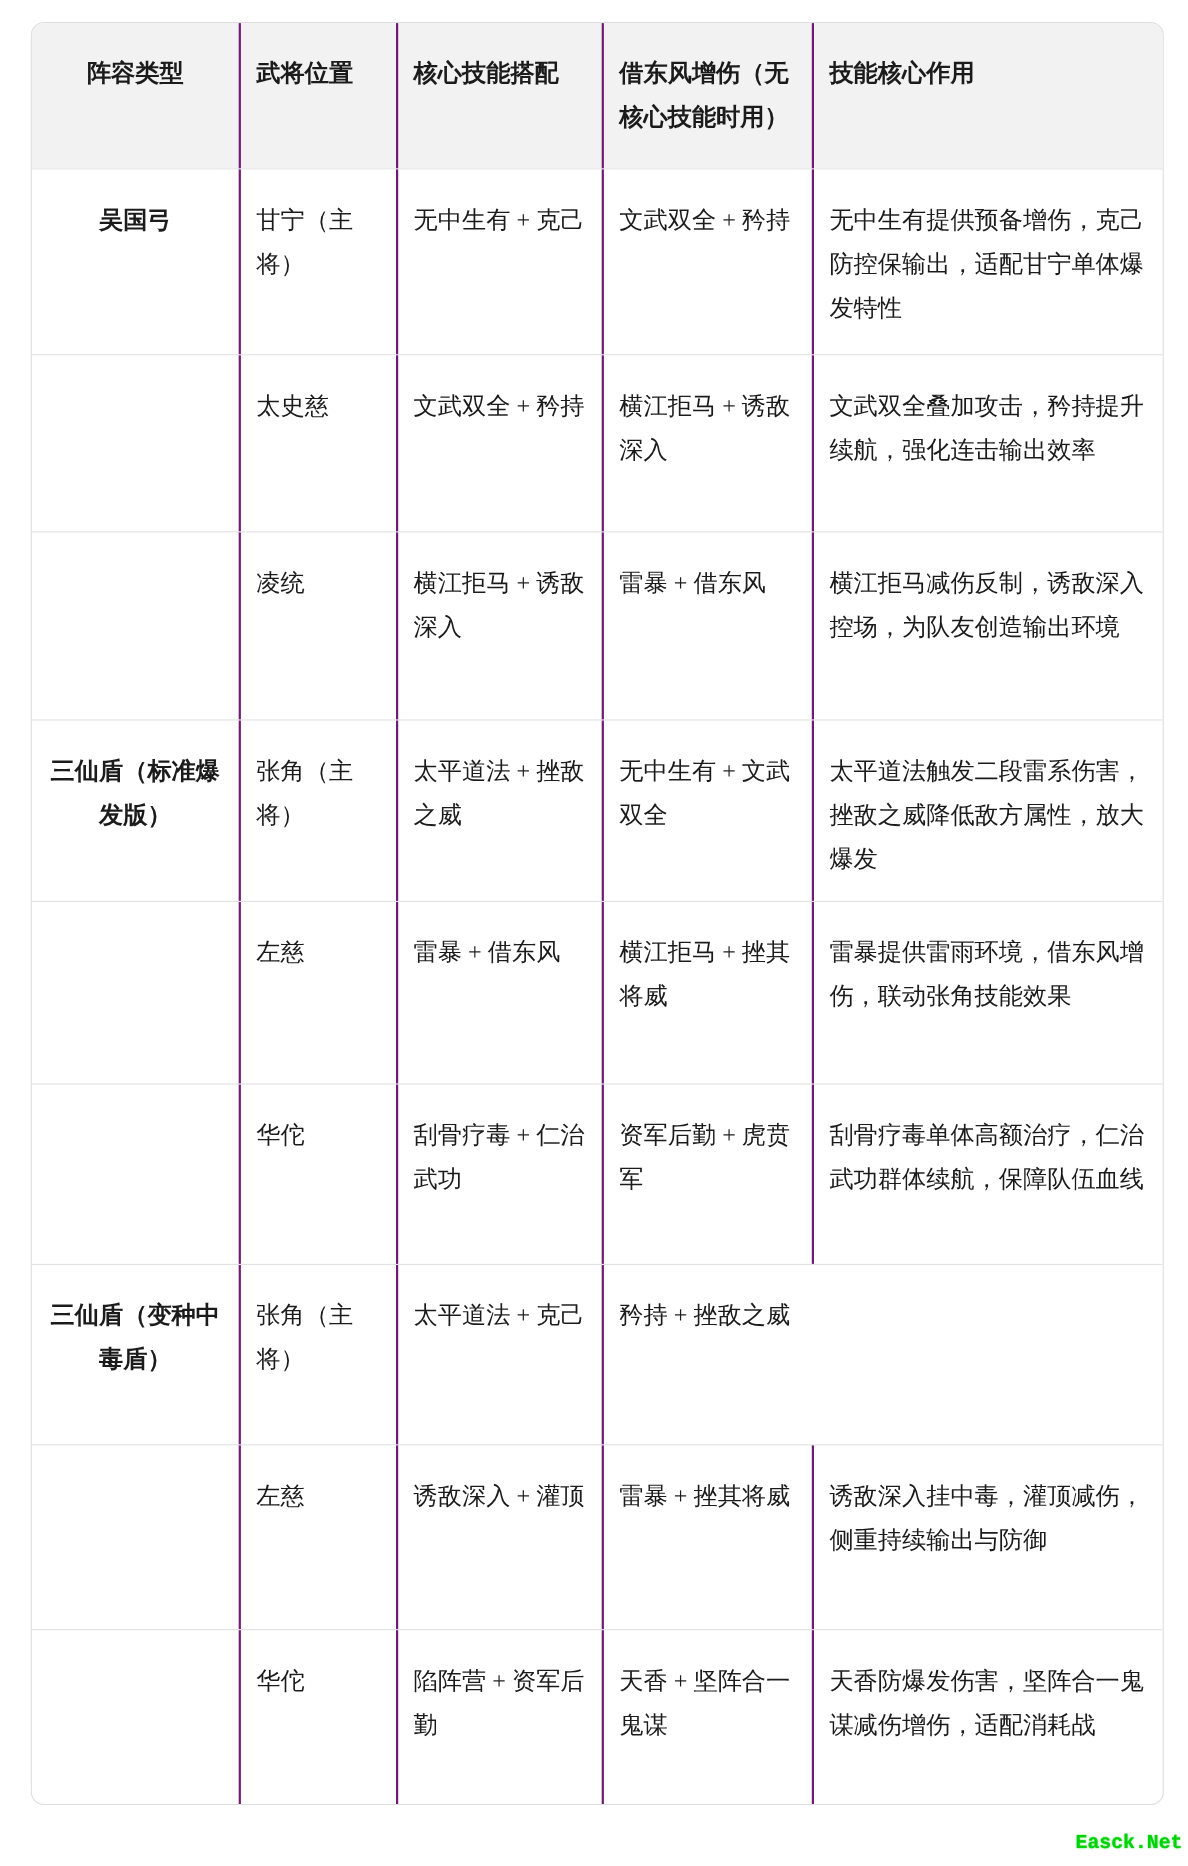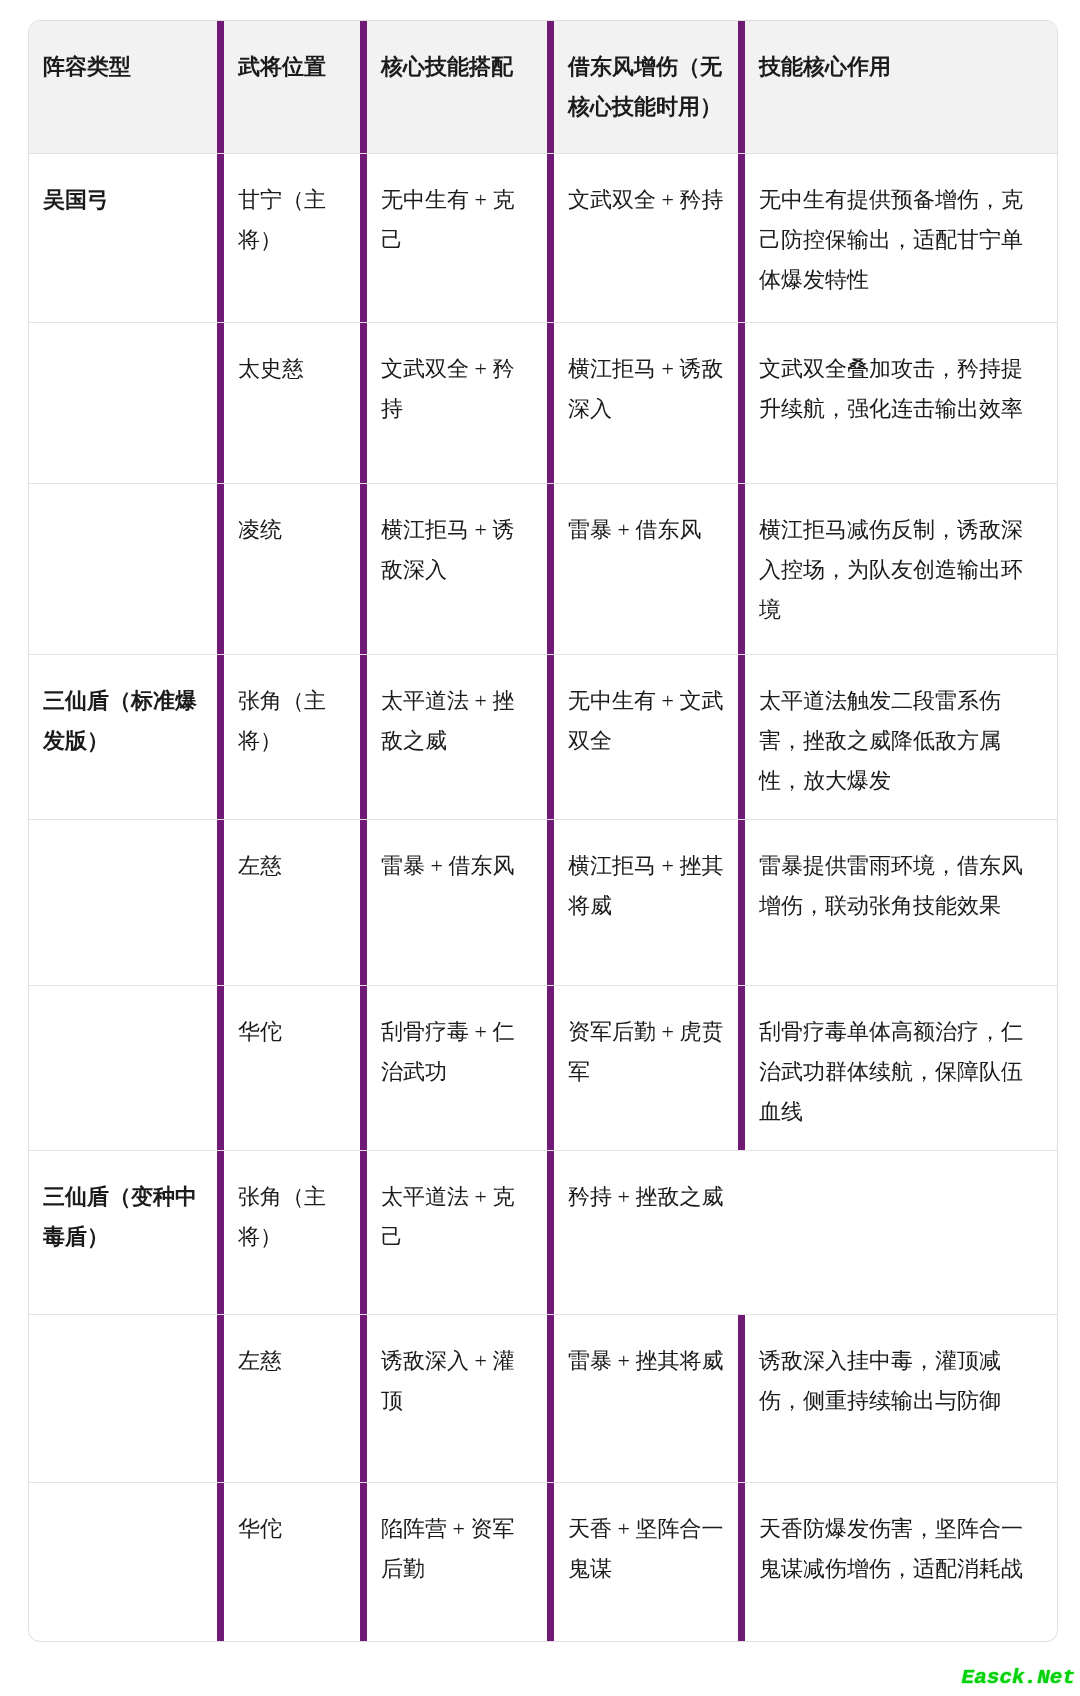--- a/index.html
+++ b/index.html
@@ -31,24 +31,24 @@
     grid-template-columns: 188px 143px 187px 191px 1fr;
   }
   .tr + .tr {
     border-top: 1px solid #e2e2e2;
   }
   .td {
     box-sizing: border-box;
     padding: 26px 14px 18px 14px;
     font-size: 22px;
     line-height: 40px;
-    border-left: 7px solid #701a75;
+    border-left: 2px solid #701a75;
     word-break: break-all;
   }
-  .td:first-child { border-left: none; }
+  .td:first-child { border-left: none; text-align: center; }
   .thead .td {
     background: #f2f2f2;
     font-weight: 700;
     min-height: 130px;
   }
   .c1 { font-weight: 700; }
   .tr:nth-child(1)  { min-height: 132px; }
   .tr:nth-child(2)  { min-height: 168px; }
   .tr:nth-child(3)  { min-height: 160px; }
   .tr:nth-child(4)  { min-height: 170px; }
@@ -57,25 +57,24 @@
   .tr:nth-child(7)  { min-height: 163px; }
   .tr:nth-child(8)  { min-height: 163px; }
   .tr:nth-child(9)  { min-height: 167px; }
   .tr:nth-child(10) { min-height: 158px; }
   .watermark {
     position: absolute;
     right: 5px;
     top: 1666px;
     font-family: "Liberation Mono", "DejaVu Sans Mono", monospace;
     font-weight: 700;
-    font-size: 21px;
+    font-size: 18px;
     color: #00d20a;
     text-shadow: 0 0 2px #8cff8c, 0 0 1px #00a000;
     letter-spacing: 0px;
-    font-style: italic;
   }
 </style>
 </head>
 <body>
 
 <div class="table">
 
   <div class="tr thead">
     <div class="td c1">阵容类型</div>
     <div class="td">武将位置</div>

